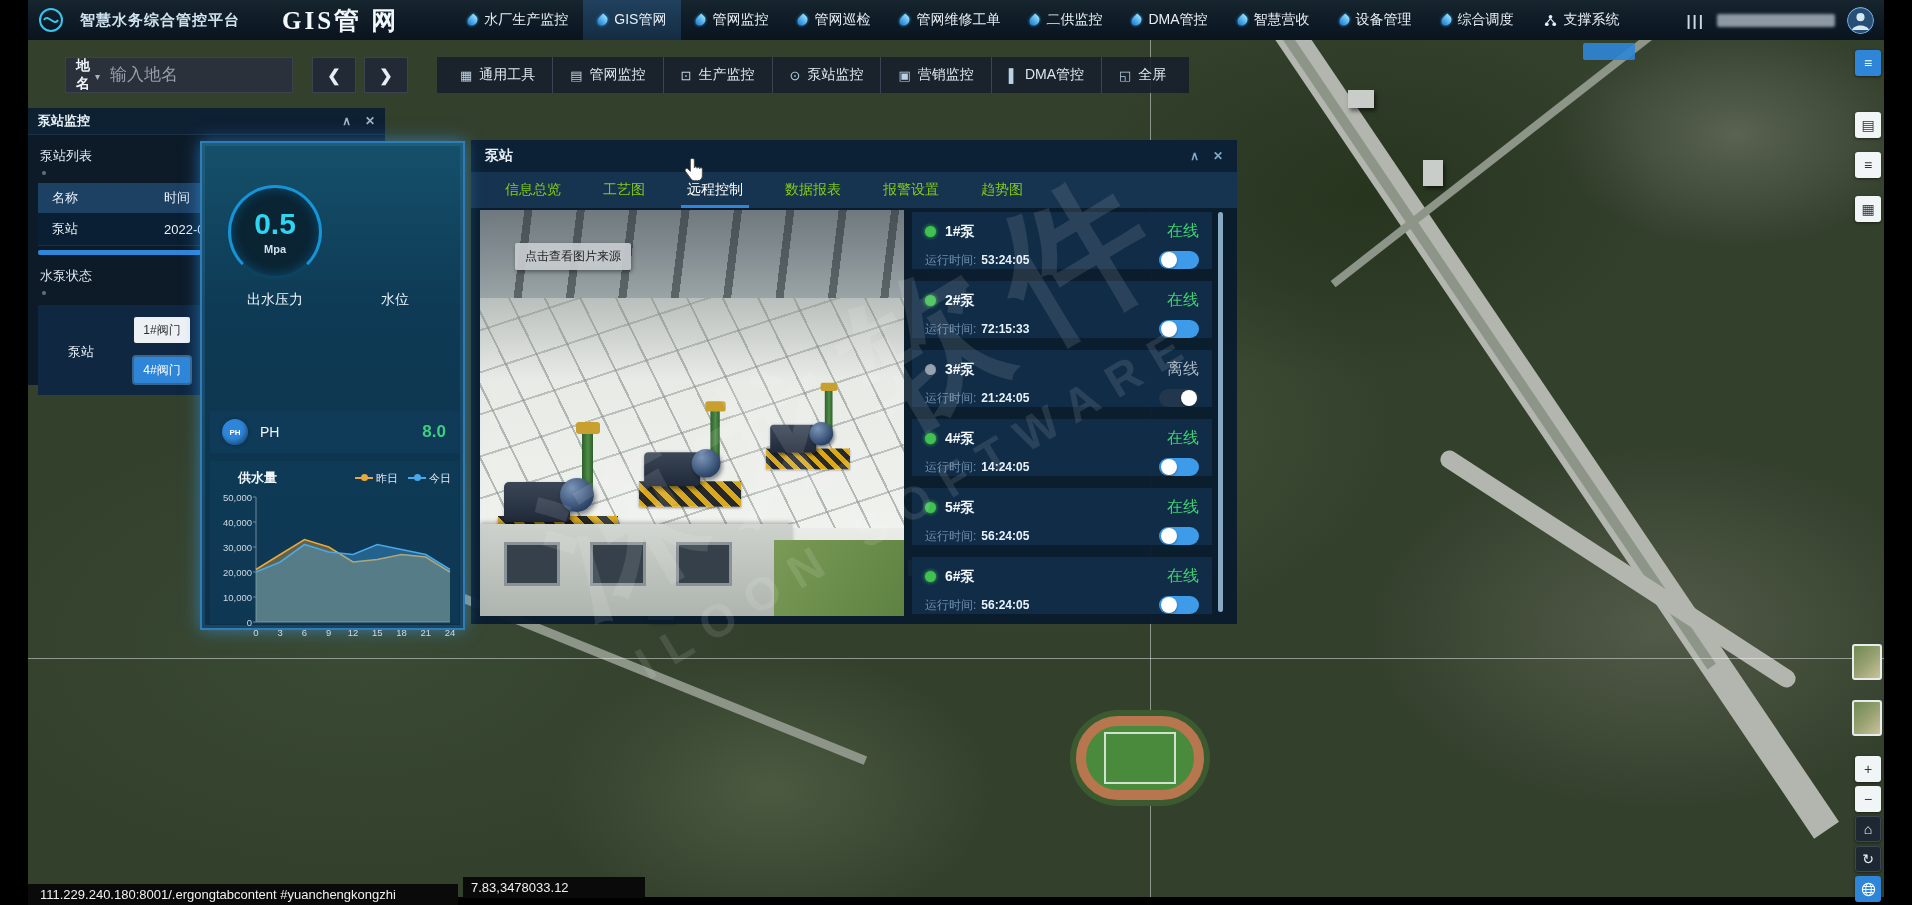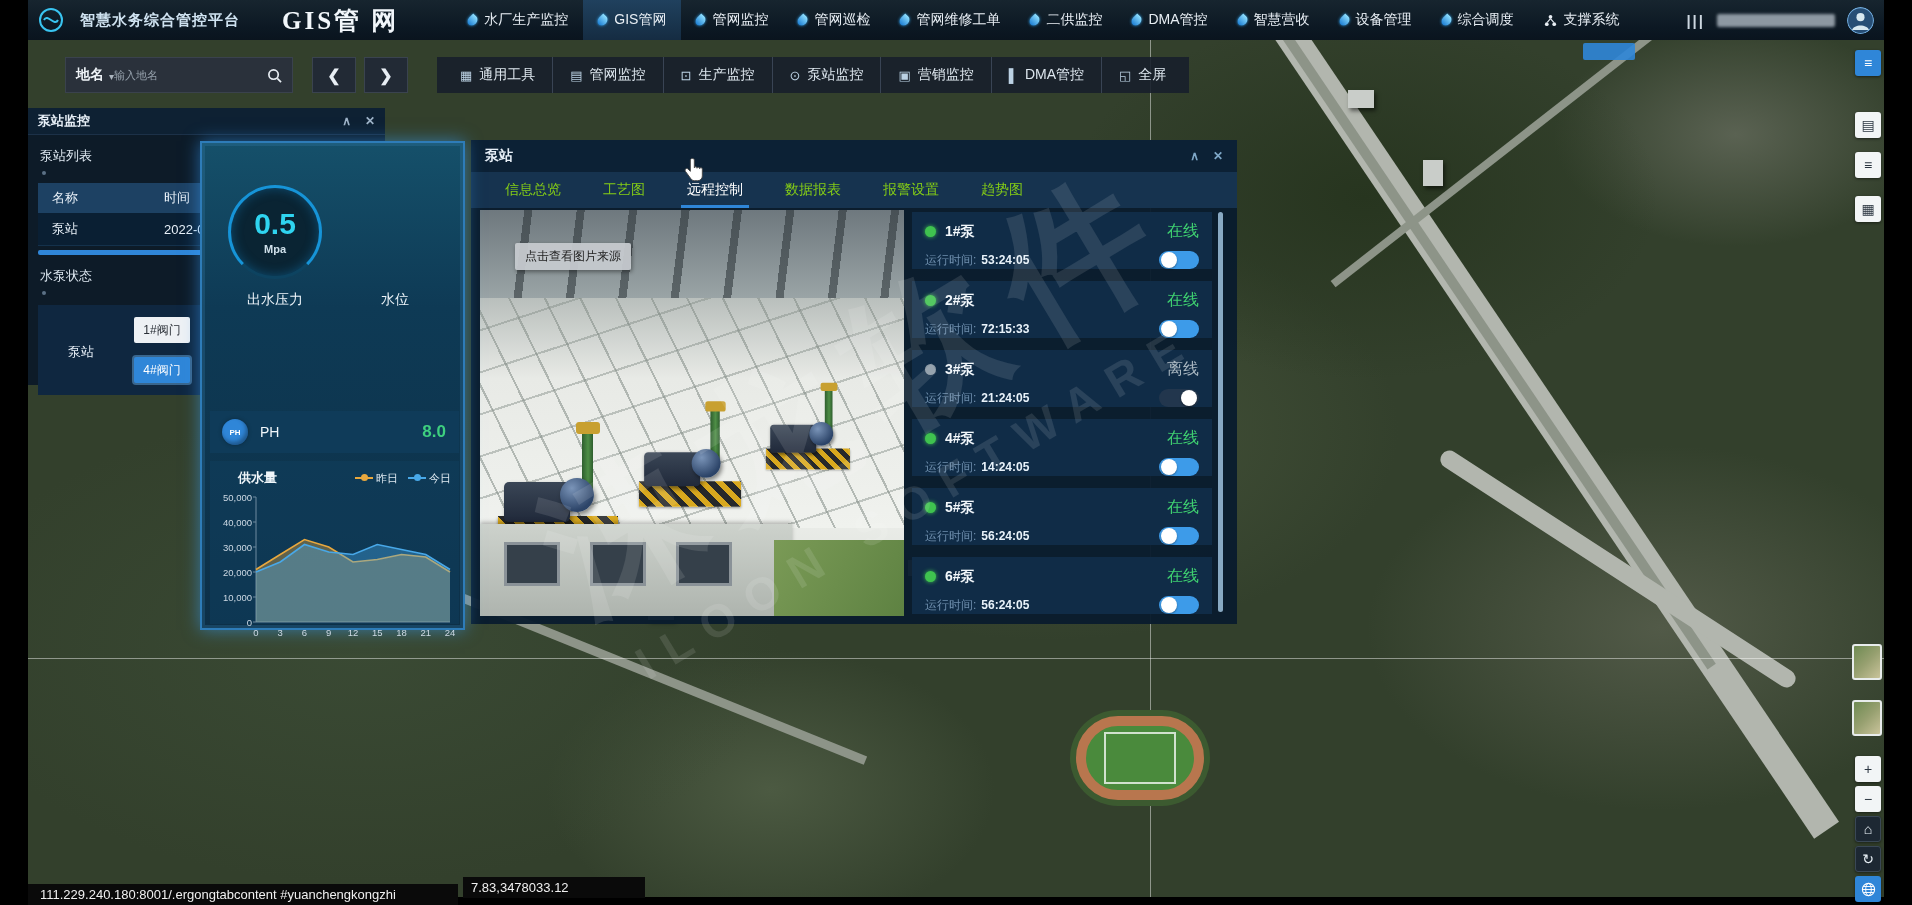--- a/index.html
+++ b/index.html
@@ -51,22 +51,22 @@
   .user-blur { width:118px; height:13px; background:#98a3ad; border-radius:2px;
     filter:blur(1.6px); opacity:.92; }
   .avatar-svg { width:27px; height:27px; border-radius:50%; }
 
   
   .searchbox { position:absolute; left:65px; top:57px; width:228px; height:36px;
     background:#2a313b; display:flex; align-items:center; padding:0 10px; z-index:30;
     color:#eef3f7; font-size:14px; border:1px solid #3a424d; }
   .search-cat { font-weight:bold;font-family:Liberation Mono, monospace; }
   .caret { font-size:10px; color:#aab4be; margin:2px 0 0 5px; }
-  .searchbox input { flex:1; background:transparent; border:none; outline:none;
-    color:#eab308; font-size:11px; font-family:inherit; }
+  .searchbox input { flex:1; margin-left:10px; background:transparent; border:none; outline:none;
+    color:#eab308; font-size:17px; font-family:inherit; }
   .searchbox input::placeholder { color:#95a0ab; }
   .nav-arrow { position:absolute; top:57px; width:44px; height:36px; background:#222a35;
     border:1px solid #3a434f; color:#e8eef4; font-size:16px; font-weight:bold;
     display:flex; align-items:center; justify-content:center; z-index:30; cursor:pointer; }
   #arrow-back { left:312px; } #arrow-fwd { left:364px; }
   .tool-bar { position:absolute; left:437px; top:57px; height:36px; z-index:30;
     background:rgba(23,31,43,.9); display:flex; align-items:center; padding:0 6px; }
   .tool-btn { display:flex; align-items:center; gap:7px; padding:0 17px; height:100%;
     color:#dde6ee; font-size:14px; cursor:pointer; border-right:1px solid #394454; }
   .tool-btn:last-child { border-right:none; }

